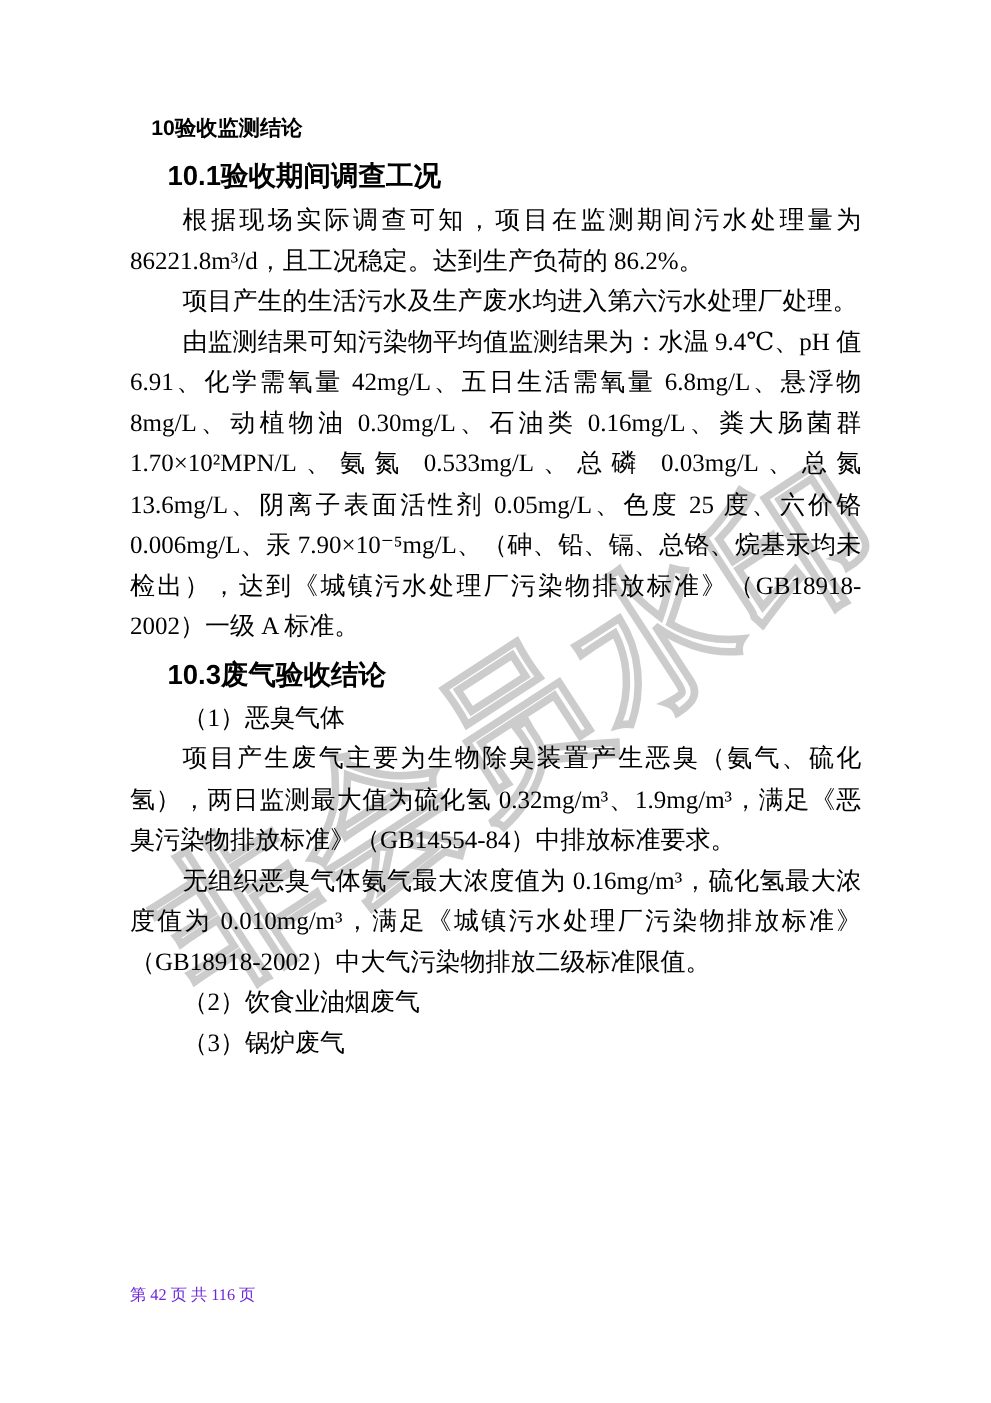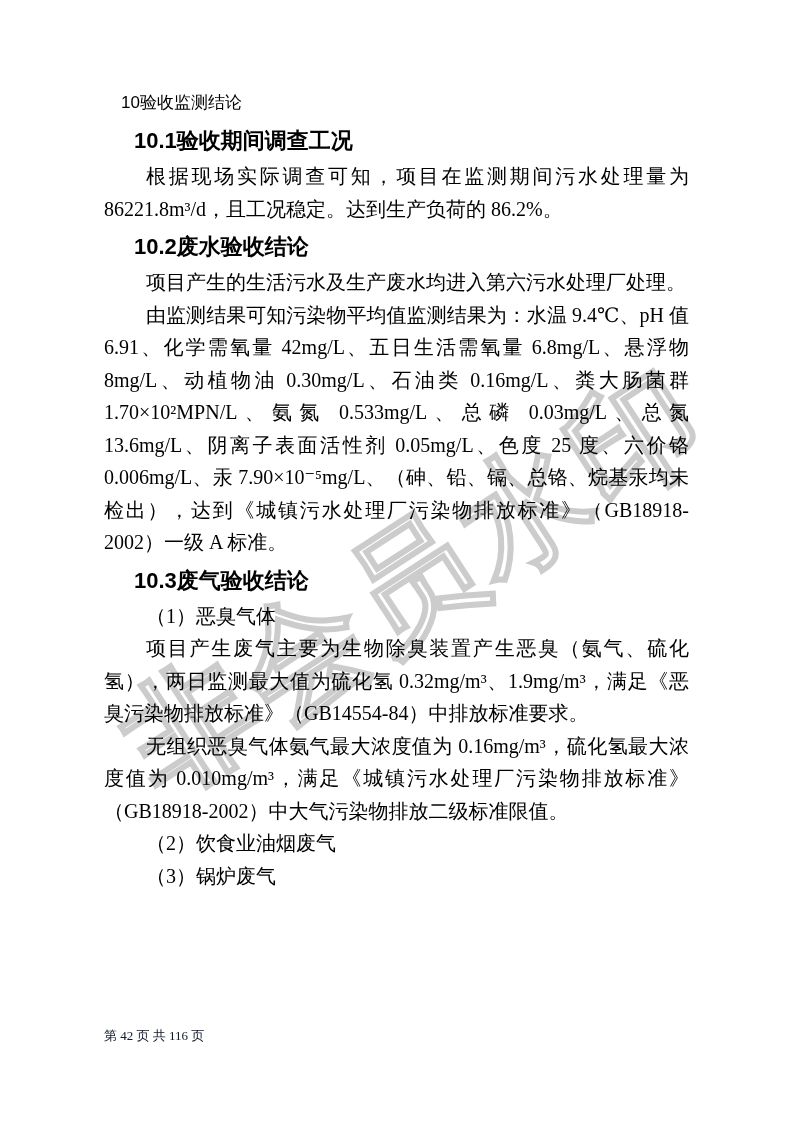--- a/index.html
+++ b/index.html
@@ -37,21 +37,21 @@
   }
   .content {
     position: absolute;
     left: 104px;
     top: 86px;
     width: 585px;
     z-index: 1;
   }
   .heading1 {
     font-family: "Liberation Sans", "DejaVu Sans", sans-serif;
-    font-weight: normal;
+    font-weight: bold;
     font-size: 17px;
     line-height: 33px;
     margin: 0 0 4px 17px;
   }
   .heading2 {
     font-family: "Liberation Sans", "DejaVu Sans", sans-serif;
     font-weight: bold;
     font-size: 22px;
     line-height: 33px;
     margin: 5px 0 3px 30px;
@@ -65,39 +65,38 @@
     word-break: break-word;
   }
   .footer {
     position: absolute;
     left: 104px;
     top: 1026px;
     z-index: 1;
     font-size: 13px;
     line-height: 20px;
     font-family: "Liberation Serif", "DejaVu Serif", serif;
-    color: #0f172a;
+    color: #6d28d9;
   }
 </style>
 </head>
 <body>
 
 <div class="page">
 
   <div class="watermark">非会员水印</div>
 
   <div class="content">
 
     <div class="heading1">10验收监测结论</div>
 
     <div class="heading2">10.1验收期间调查工况</div>
 
     <p class="para">根据现场实际调查可知，项目在监测期间污水处理量为 86221.8m³/d，且工况稳定。达到生产负荷的 86.2%。</p>
 
-    <div class="heading2">10.2废水验收结论</div>
 
     <p class="para">项目产生的生活污水及生产废水均进入第六污水处理厂处理。</p>
 
     <p class="para">由监测结果可知污染物平均值监测结果为：水温 9.4℃、pH 值 6.91、化学需氧量 42mg/L、五日生活需氧量 6.8mg/L、悬浮物 8mg/L、动植物油 0.30mg/L、石油类 0.16mg/L、粪大肠菌群 1.70×10²MPN/L、氨氮 0.533mg/L、总磷 0.03mg/L、总氮 13.6mg/L、阴离子表面活性剂 0.05mg/L、色度 25 度、六价铬 0.006mg/L、汞 7.90×10⁻⁵mg/L、（砷、铅、镉、总铬、烷基汞均未检出），达到《城镇污水处理厂污染物排放标准》（GB18918-2002）一级 A 标准。</p>
 
     <div class="heading2">10.3废气验收结论</div>
 
     <p class="para">（1）恶臭气体</p>
 
     <p class="para">项目产生废气主要为生物除臭装置产生恶臭（氨气、硫化氢），两日监测最大值为硫化氢 0.32mg/m³、1.9mg/m³，满足《恶臭污染物排放标准》（GB14554-84）中排放标准要求。</p>

